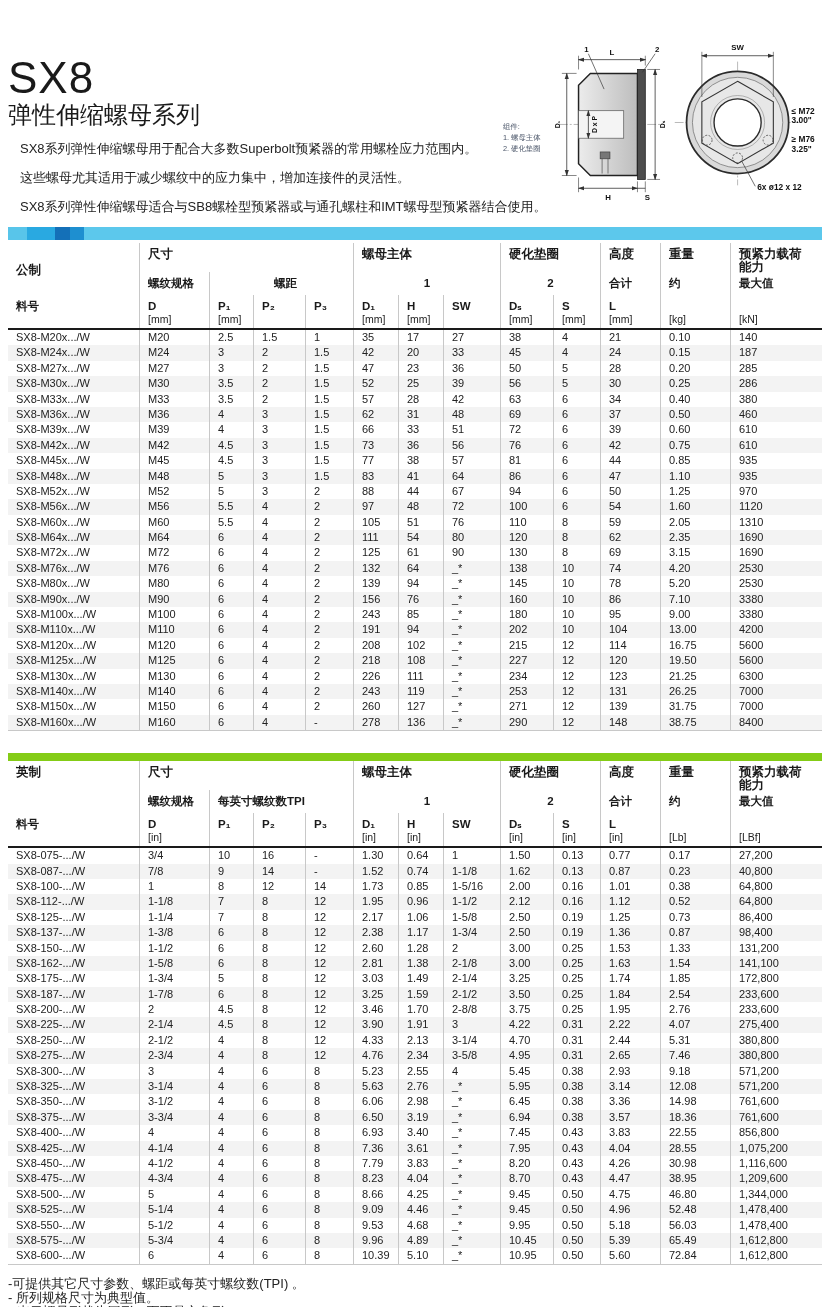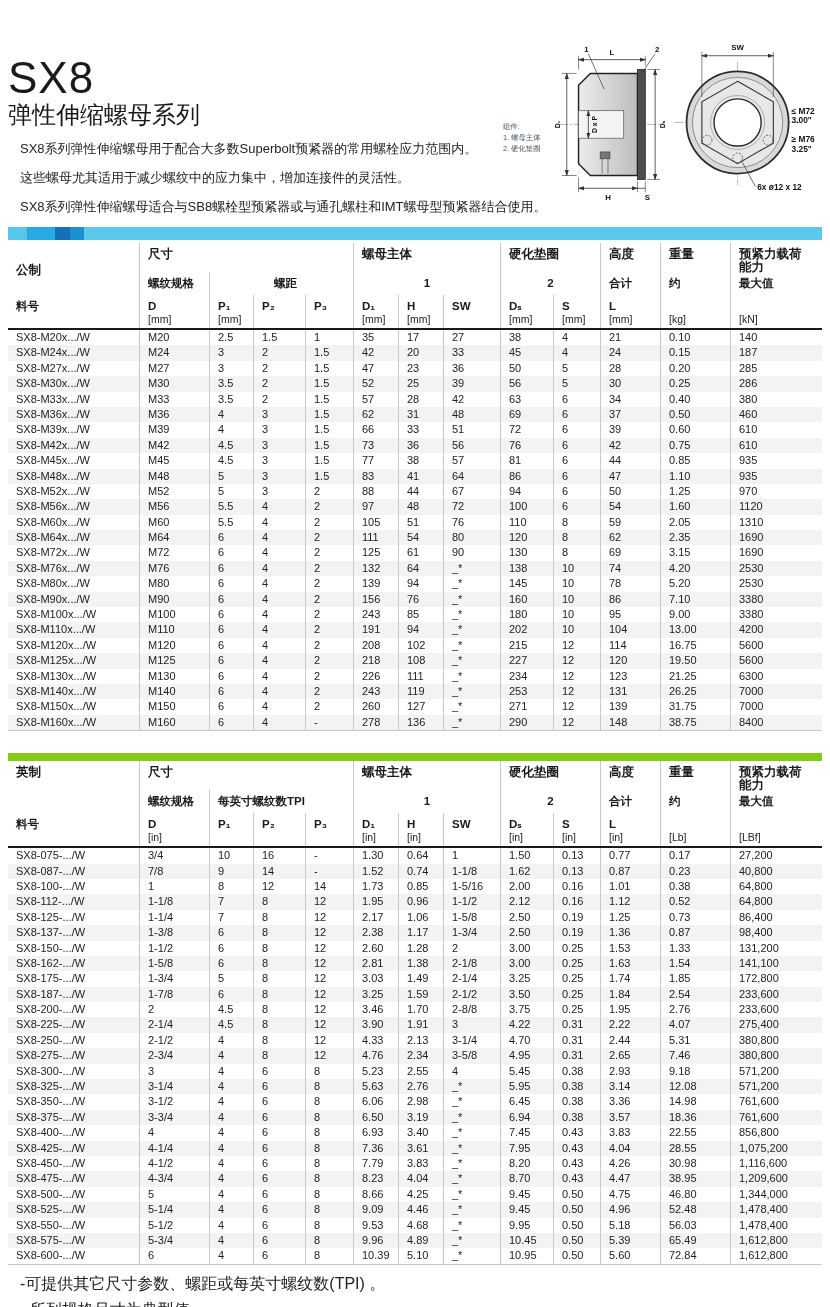--- a/index.html
+++ b/index.html
@@ -30,21 +30,21 @@
   .hrow3{height:33px}
   .hrow3 .hcell{display:flex;flex-direction:column;justify-content:flex-end;padding-bottom:2px}
   .hrow3 .lbl{font-size:11.5px;font-weight:700;line-height:13px;min-height:13px}
   .hrow3 .unit{font-size:10.5px;font-weight:400;line-height:13px;min-height:13px;color:#222}
   .tbody{border-bottom:1px solid #c8c8c8}
   .tbody .brow{height:15.4px}
   .tbody .brow:nth-child(even){background:#f3f3f3}
   .bcell{font-size:11px;line-height:15.4px;padding-left:8px;white-space:nowrap;overflow:hidden;color:#222}
 
   .footnotes{margin-top:12px}
-  .footnotes p{margin:12px;font-size:16px;line-height:14px;color:#222}
+  .footnotes p{margin:0;font-size:13px;line-height:14px;color:#222}
 
   
   .diagram{position:absolute;top:36px;left:500px;width:324px;height:172px}
   .dg-dim{stroke:#333;stroke-width:.8;fill:none}
   .dg-ext{stroke:#333;stroke-width:.6;fill:none}
   .dg-lead{stroke:#333;stroke-width:.7;fill:none}
   .dg-cl{stroke:#999;stroke-width:.7;stroke-dasharray:9 2 2 2;fill:none}
   .dg-body{fill:url(#gb);stroke:#222;stroke-width:1.5}
   .dg-washer{fill:#4d4d4d;stroke:#222;stroke-width:.8}
   .dg-bore{fill:#f4f4f4;stroke:#555;stroke-width:.7}

